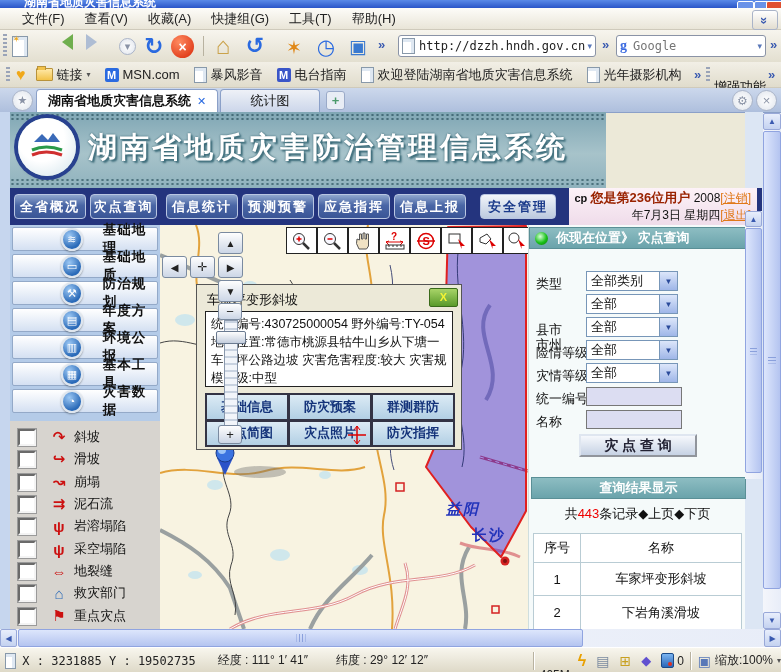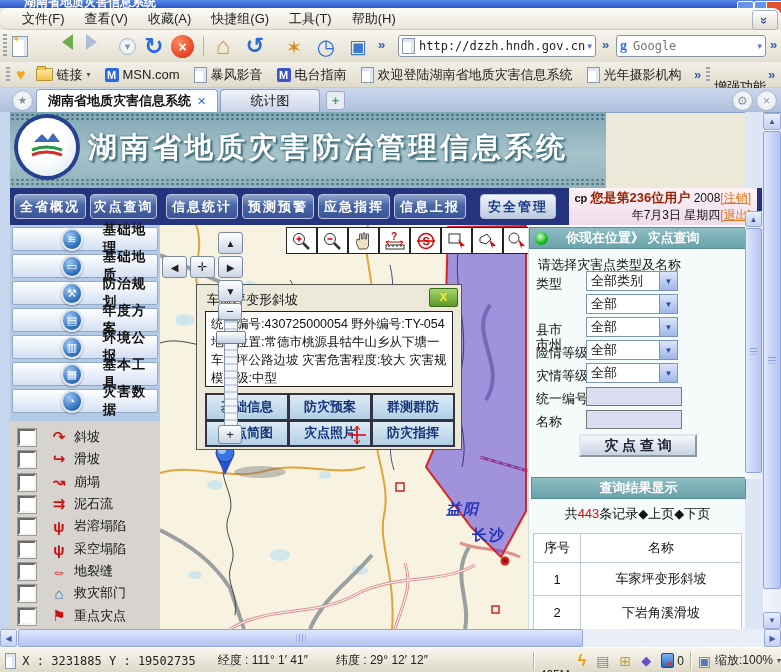--- a/index.html
+++ b/index.html
@@ -5,21 +5,21 @@
   html,body{margin:0;padding:0;background:#9db6d8;}
   #app{position:relative;width:781px;height:672px;overflow:hidden;
        font-family:"Liberation Sans","DejaVu Sans",sans-serif;
        background:#ece9d8;font-size:13px;color:#111;}
   .ab{position:absolute;}
   .nw{white-space:nowrap;}
   
   .titlebar{left:0;top:0;width:781px;height:8px;background:linear-gradient(#5a8ae8,#2a55c8);}
   .winbtn{top:1px;width:15px;height:11px;border:1px solid #fff;border-radius:2px;}
   .menubar{left:0;top:8px;width:781px;height:22px;background:linear-gradient(#fdfcf8,#e9e5d8);
-           border-bottom:1px solid #cfcabb;display:flex;align-items:center;padding-left:12px;box-sizing:border-box;border-radius:8px;}
+           border-bottom:1px solid #cfcabb;display:flex;align-items:center;padding-left:12px;box-sizing:border-box;}
   .menuitem{padding:2px 10px;font-size:13px;color:#222;}
   .toolbar{left:0;top:30px;width:781px;height:32px;background:linear-gradient(#f7f5ee,#e3dfd0);
            border-bottom:1px solid #cfcabb;}
   .grip{width:4px;background:repeating-linear-gradient(180deg,#9aa4b8 0 2px,transparent 2px 4px);}
   .tbtn{display:flex;align-items:center;justify-content:center;border-radius:3px;}
   .glyph{line-height:1;}
   .arrowL{width:0;height:0;border:8px solid transparent;border-right:11px solid #6fae4e;}
   .arrowR{width:0;height:0;border:8px solid transparent;border-left:11px solid #aebdd4;}
   .addr,.gbox{background:#fff;border:1px solid #8a93a6;border-radius:3px;display:flex;align-items:center;
           padding:0 3px;box-sizing:border-box;height:22px;}
@@ -506,25 +506,24 @@
     <svg class="ab" style="left:150px;top:140px;z-index:9;" width="20" height="20">
       <path d="M10,1 v18 M1,10 h18" stroke="#d00" stroke-width="1.5"></path>
         <path d="M10,1 l-3,4 M10,1 l3,4 M10,19 l-3,-4 M10,19 l3,-4" stroke="#d00" stroke-width="1"></path>
     </svg>
   </div>
 
   <span class="citylbl" style="left:446px;top:500px;font-style:italic;">益阳</span>
   <span class="citylbl" style="left:472px;top:526px;">长沙</span>
 
   <div class="ab qpanel">
-    <div class="ab tealbar" style="left:0;top:2px;width:217px;height:22px;box-sizing:border-box;display:flex;align-items:center;gap:18px;padding-left:5px;">
+    <div class="ab tealbar" style="left:0;top:2px;width:217px;height:22px;box-sizing:border-box;display:flex;align-items:center;gap:8px;padding-left:5px;">
       <span style="width:13px;height:13px;border-radius:50%;background:radial-gradient(circle at 40% 35%,#d8ffd8,#18c018 55%,#0a7a0a);display:inline-block;"></span>
       <span>你现在位置》 灾点查询</span>
     </div>
-    <div class="ab nw" style="left:9px;top:31px;font-size:13px;">请选择灾害点类型及名称</div>
 
     <span class="flabel" style="top:50px;">类型</span>
     <div class="fsel" style="top:46px;">
         <span class="val">全部类别</span>
         <span class="selarrow">▼</span>
       </div>
     <span class="flabel" style="top:67px;margin-top:44px;">市州</span>
     <div class="fsel" style="top:69px;">
         <span class="val">全部</span>
         <span class="selarrow">▼</span>

